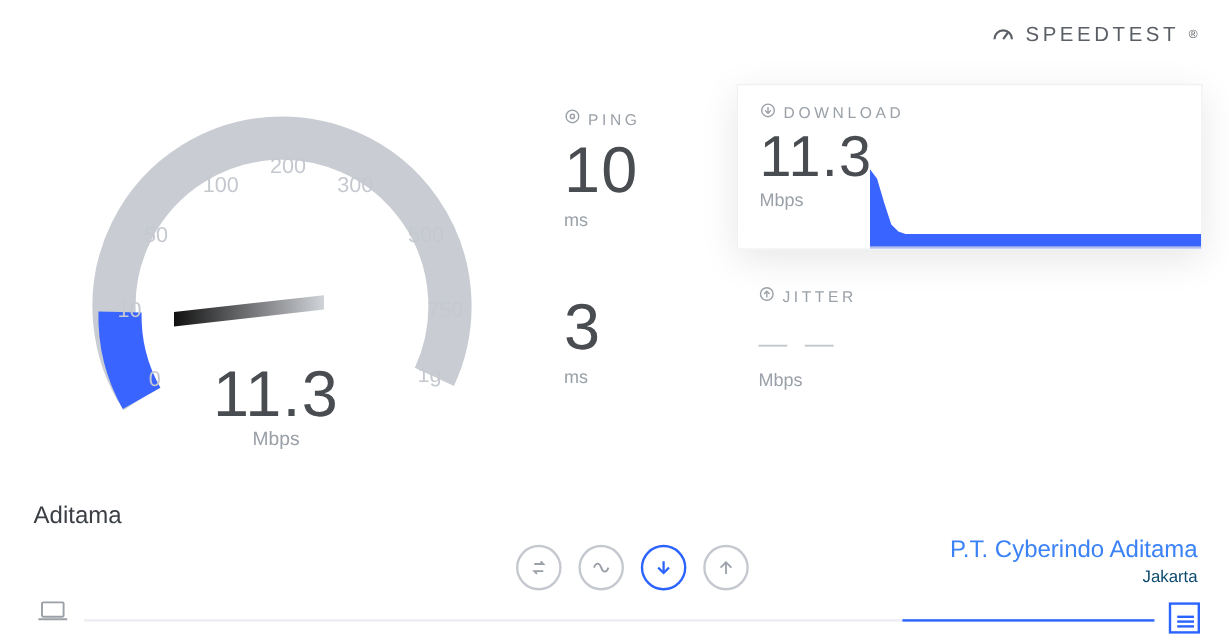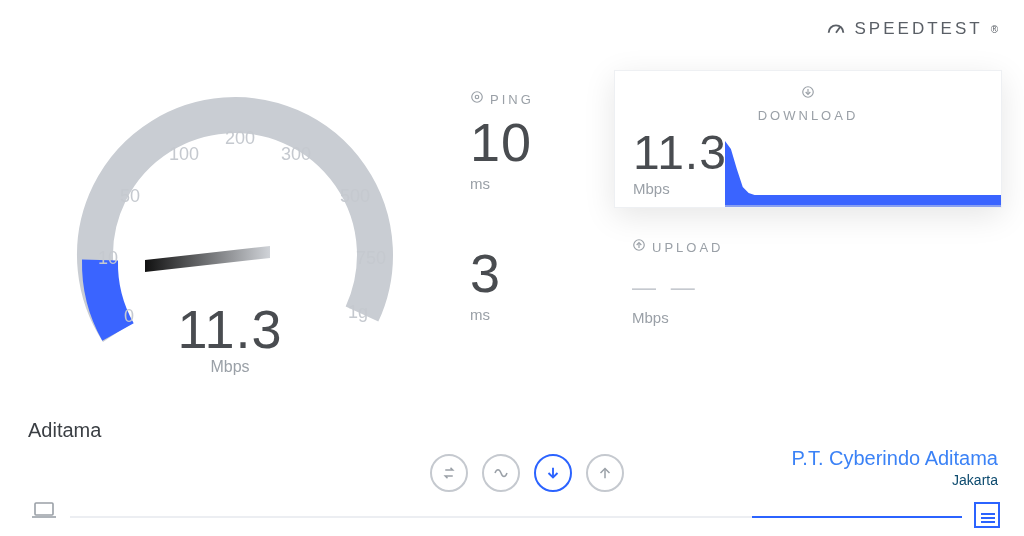--- a/index.html
+++ b/index.html
@@ -28,21 +28,21 @@
   .metric-value { font-size: 54px; font-weight: 200; color: #494c50; letter-spacing: 1px; margin-top: 4px; }
   .metric-unit  { font-size: 15px; color: #9aa0a7; margin-top: 2px; }
 
   
   .card {
     position: absolute; left: 614px; top: 70px; width: 388px; height: 138px;
     background: #fff; border: 1px solid #eef0f3;
     box-shadow: 0 8px 30px rgba(0,0,0,0.10);
   }
   .card-inner { padding: 14px 18px 0 18px; }
-  .dl-label { display: flex; align-items: center; gap: 6px; color: #9aa0a7; font-size: 13px; letter-spacing: 3px; font-weight: 500; flex-direction: column; }
+  .dl-label { display: flex; align-items: center; gap: 6px; color: #9aa0a7; font-size: 13px; letter-spacing: 3px; font-weight: 500; }
   .dl-value { font-size: 48px; font-weight: 200; color: #494c50; letter-spacing: 1px; margin-top: 2px; }
   .dl-unit  { font-size: 15px; color: #9aa0a7; margin-top: 0px; }
   .spark { position: absolute; left: 110px; right: 0; bottom: 0; height: 72px; }
   .spark svg { width: 100%; height: 100%; display: block; }
 
   
   .upload { position: absolute; left: 632px; top: 238px; width: 200px; }
   .up-value { font-size: 24px; color: #c5c9cf; letter-spacing: 4px; margin-top: 18px; }
   .up-unit  { font-size: 15px; color: #9aa0a7; margin-top: 8px; }
   .isp-name { font-size: 20px; color: #3b3f44; font-weight: 400; margin-bottom: 36px;}
@@ -161,21 +161,21 @@
 
   <div class="upload">
     <div class="metric-label">
       <span>
         <svg width="14" height="14" viewBox="0 0 24 24" fill="none" stroke="#9aa0a7" stroke-width="2">
             <circle cx="12" cy="12" r="9"></circle>
             <path d="M12 17V9"></path>
             <path d="M8 12l4-4 4 4"></path>
           </svg>
       </span>
-      <span>UPLOAD</span>
+      <span>JITTER</span>
     </div>
     <div class="up-value">— —</div>
     <div class="up-unit">Mbps</div>
   </div>
 
   <div class="footer-left">
     <div class="isp-name">Aditama</div>
   </div>
 
   <div class="actions">

